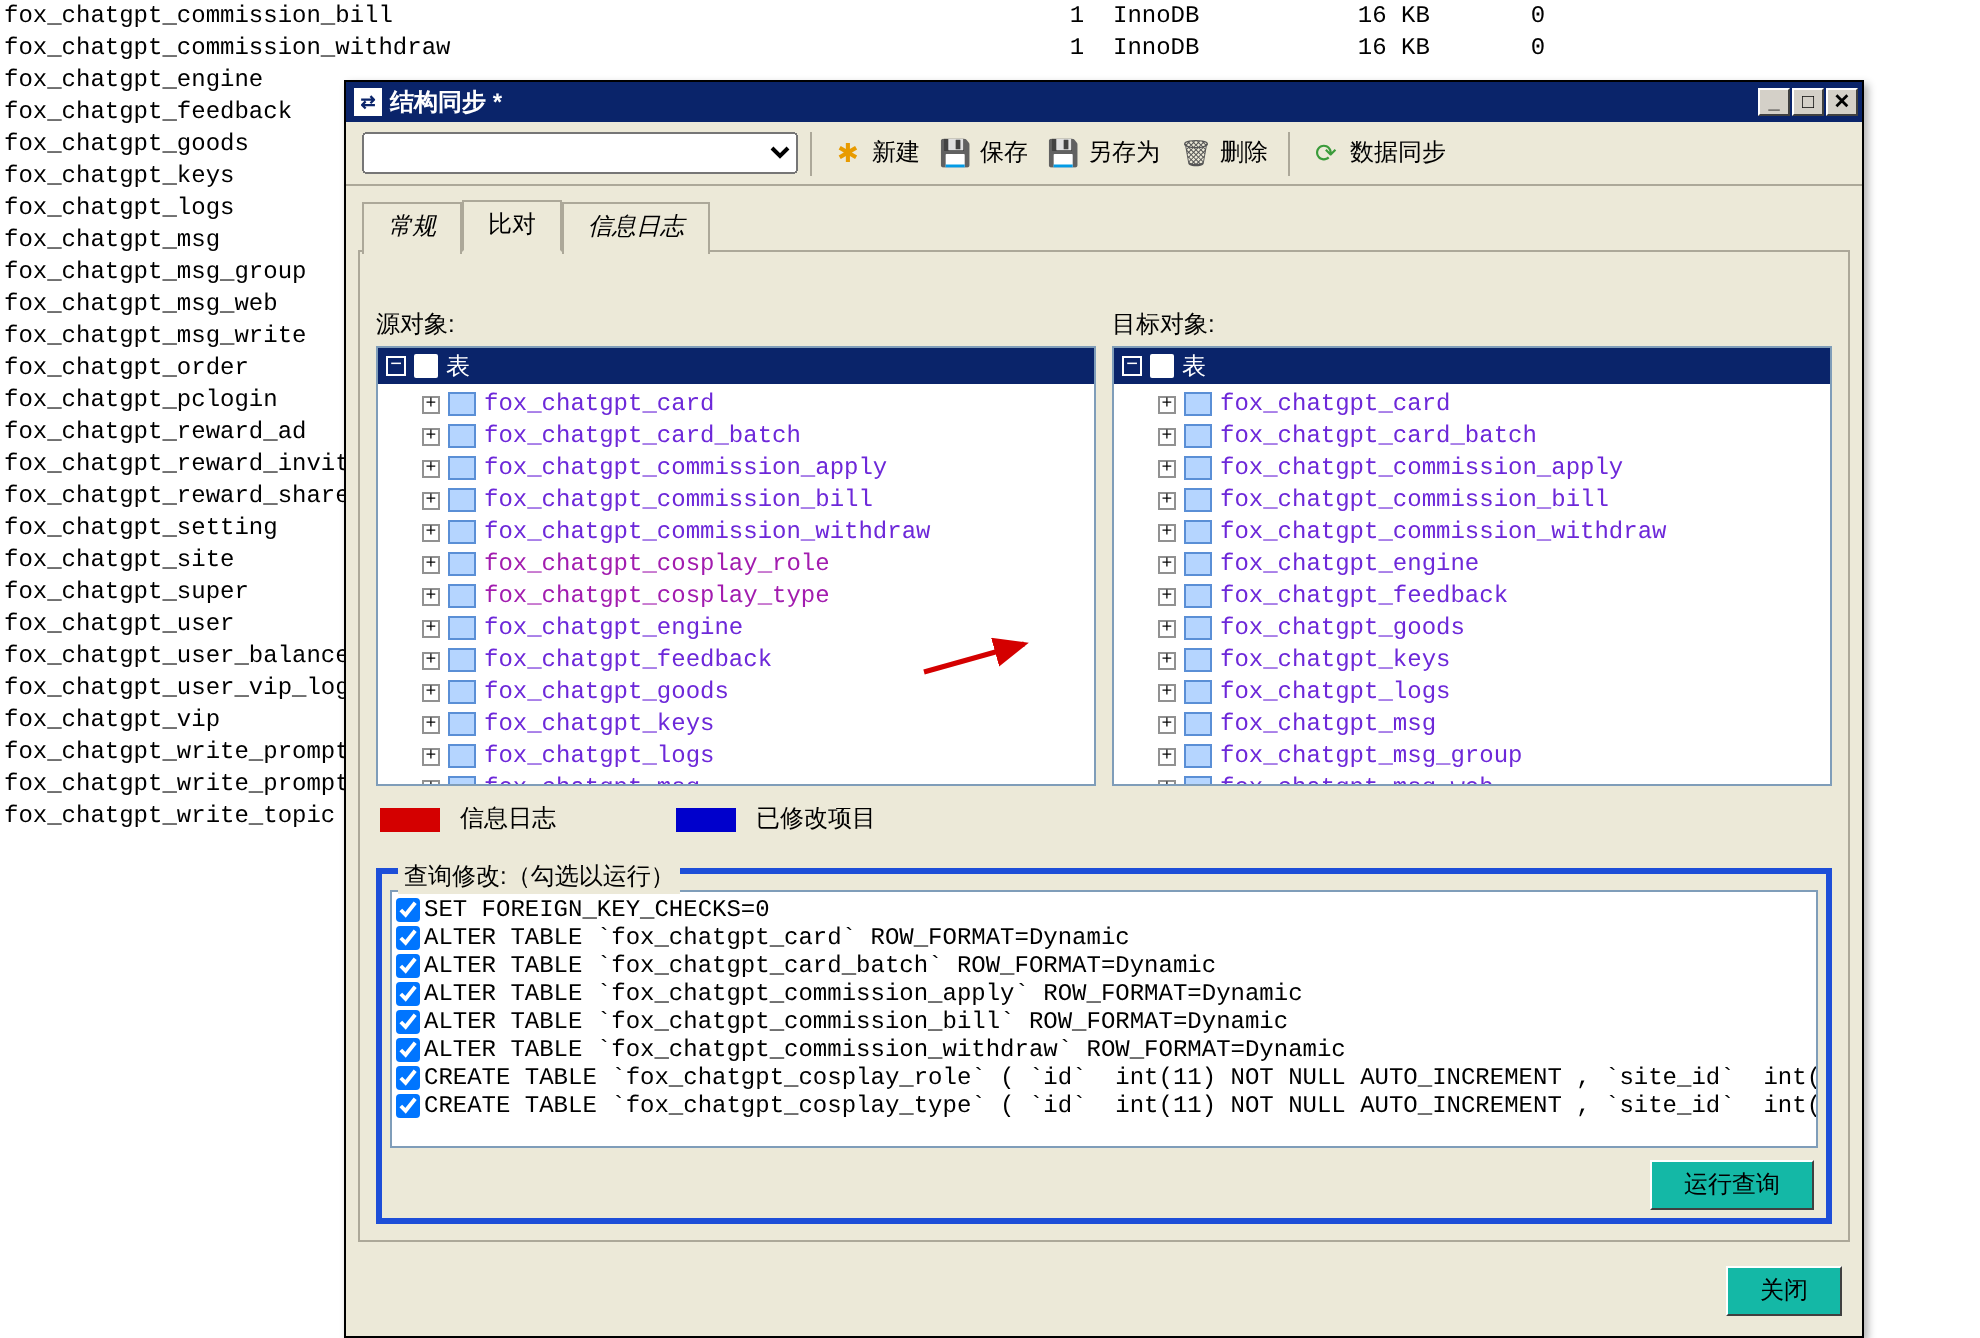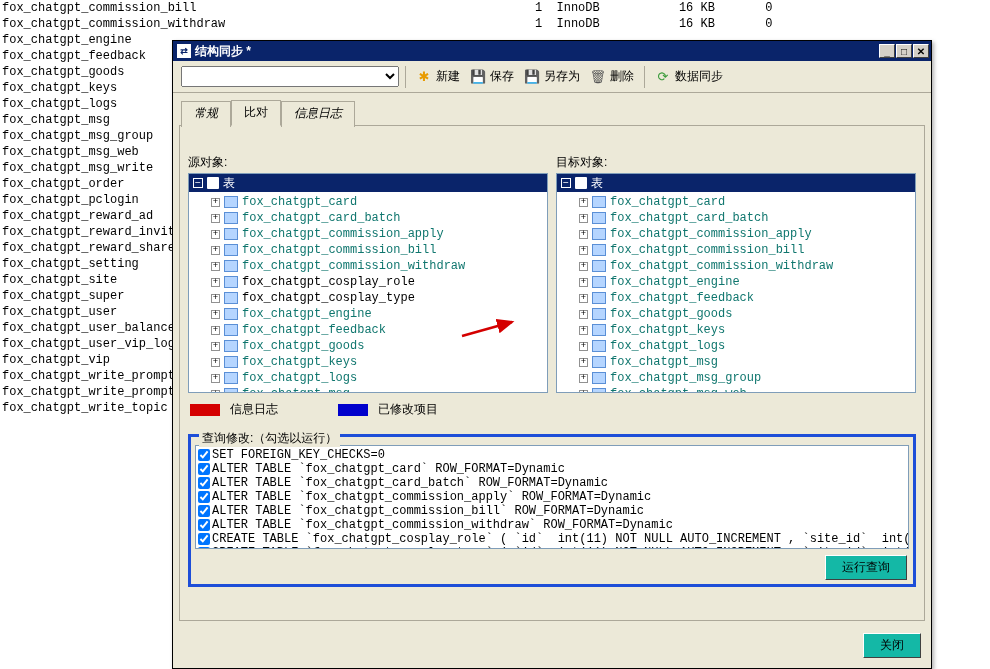--- a/index.html
+++ b/index.html
@@ -62,32 +62,32 @@
 .tree-header { height:18px; background:#0a246a; color:#fff; display:flex; align-items:center; padding-left:4px; gap:4px; }
 .box-icon { width:10px; height:10px; border:1px solid #fff; display:inline-flex; align-items:center; justify-content:center; color:#fff; font-size:10px; line-height:8px;}
 .db-icon { width:12px; height:12px; background:#fff; border-radius:1px; display:inline-block;}
 .tree-body { flex:1; overflow:auto; padding:2px 0; }
 .tree-body::-webkit-scrollbar{width:16px;}
 .tree-body::-webkit-scrollbar-thumb{background:#c8c8c8;border:1px solid #8e8e8e;}
 .tree-body::-webkit-scrollbar-track{background:#ece9d8;}
 .tree-item { display:flex; align-items:center; height:16px; padding-left:22px; gap:4px; font-family:"Courier New",monospace; font-size:12px;}
 .expand { width:9px; height:9px; border:1px solid #919191; font-size:9px; line-height:7px; text-align:center; color:#000;}
 .table-icon { width:14px; height:12px; background:#b5d5ff; border:1px solid #5a8fd6; display:inline-block;}
-.tree-item .name { color:#0f766e; }
-.tree-item .name.red { color:#000000; }
+.tree-item .name { color:#6d28d9; }
+.tree-item .name.red { color:#a21caf; }
 
 .legend { display:flex; align-items:center; gap:10px; margin-top:4px; padding:4px 2px; font-size:12px;}
 .legend-sw { width:30px; height:12px; display:inline-block; }
 .legend-sw.red { background:#d40000; }
 .legend-sw.blue { background:#0000cc; }
 
 .sql-group { margin-top:12px; }
 .group-frame { border:3px solid #1d4ed8; position:relative; padding:8px 4px 4px 4px; }
 .group-title { position:absolute; top:-7px; left:8px; background:#ece9d8; padding:0 3px; font-size:12px;}
-.sql-box { border:1px solid #7f9db9; background:#fff; height:104px; overflow:auto; padding:2px; font-family:"Courier New",monospace; font-size:12px; line-height:14px;}
+.sql-box { border:1px solid #7f9db9; background:#fff; height:129px; overflow:auto; padding:2px; font-family:"Courier New",monospace; font-size:12px; line-height:14px;}
 .sql-line { display:flex; align-items:flex-start; gap:2px; white-space:pre;}
 .sql-line input[type=checkbox]{ width:12px; height:12px; margin-top:1px;}
 
 .btn { background:#14b8a6; border:1px solid #404040; border-top-color:#fff; border-left-color:#fff; padding:3px 16px; cursor:pointer; font-size:12px;}
 .btn-row { display:flex; justify-content:flex-end; padding:6px 2px 0 0;}
 .dialog-footer { display:flex; justify-content:flex-end; padding:6px 10px 10px 0; }
 
 .arrow { position:absolute; left:460px; top:318px; pointer-events:none; z-index:5;}
 </style>
 </head>

